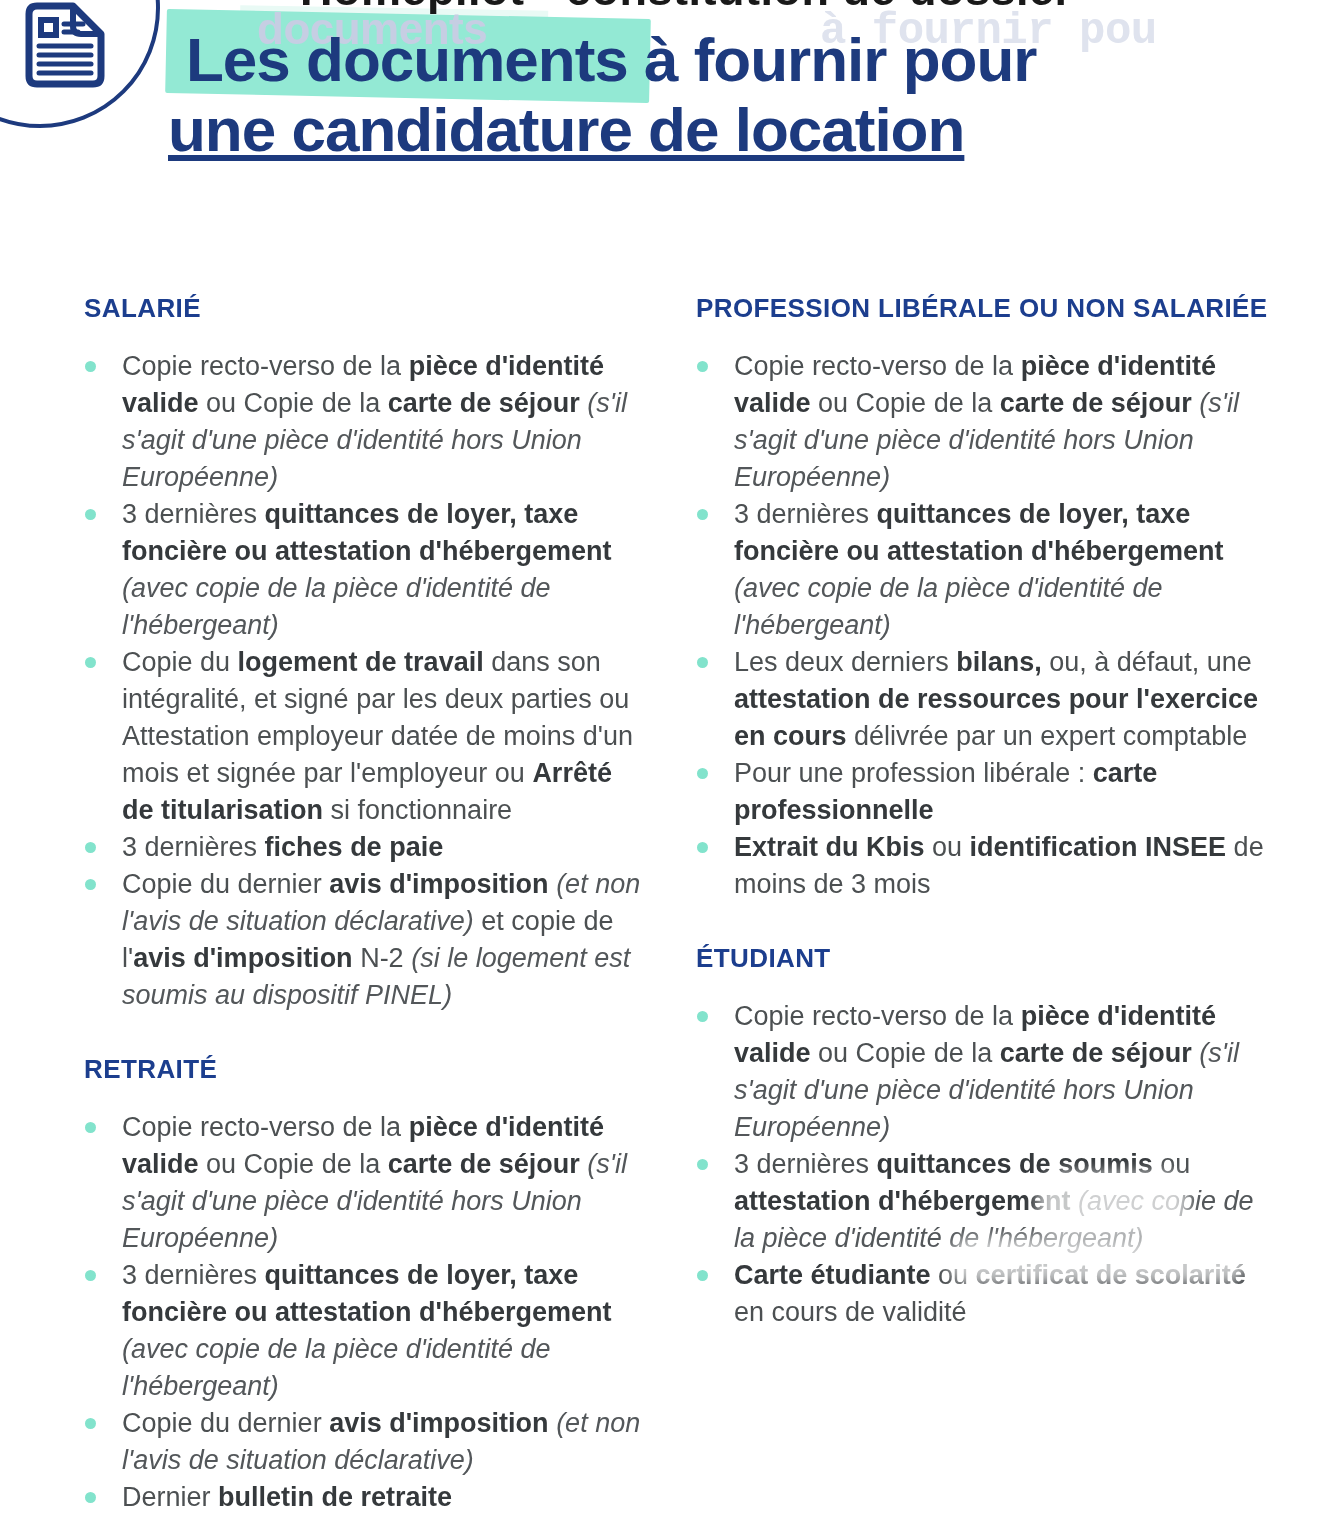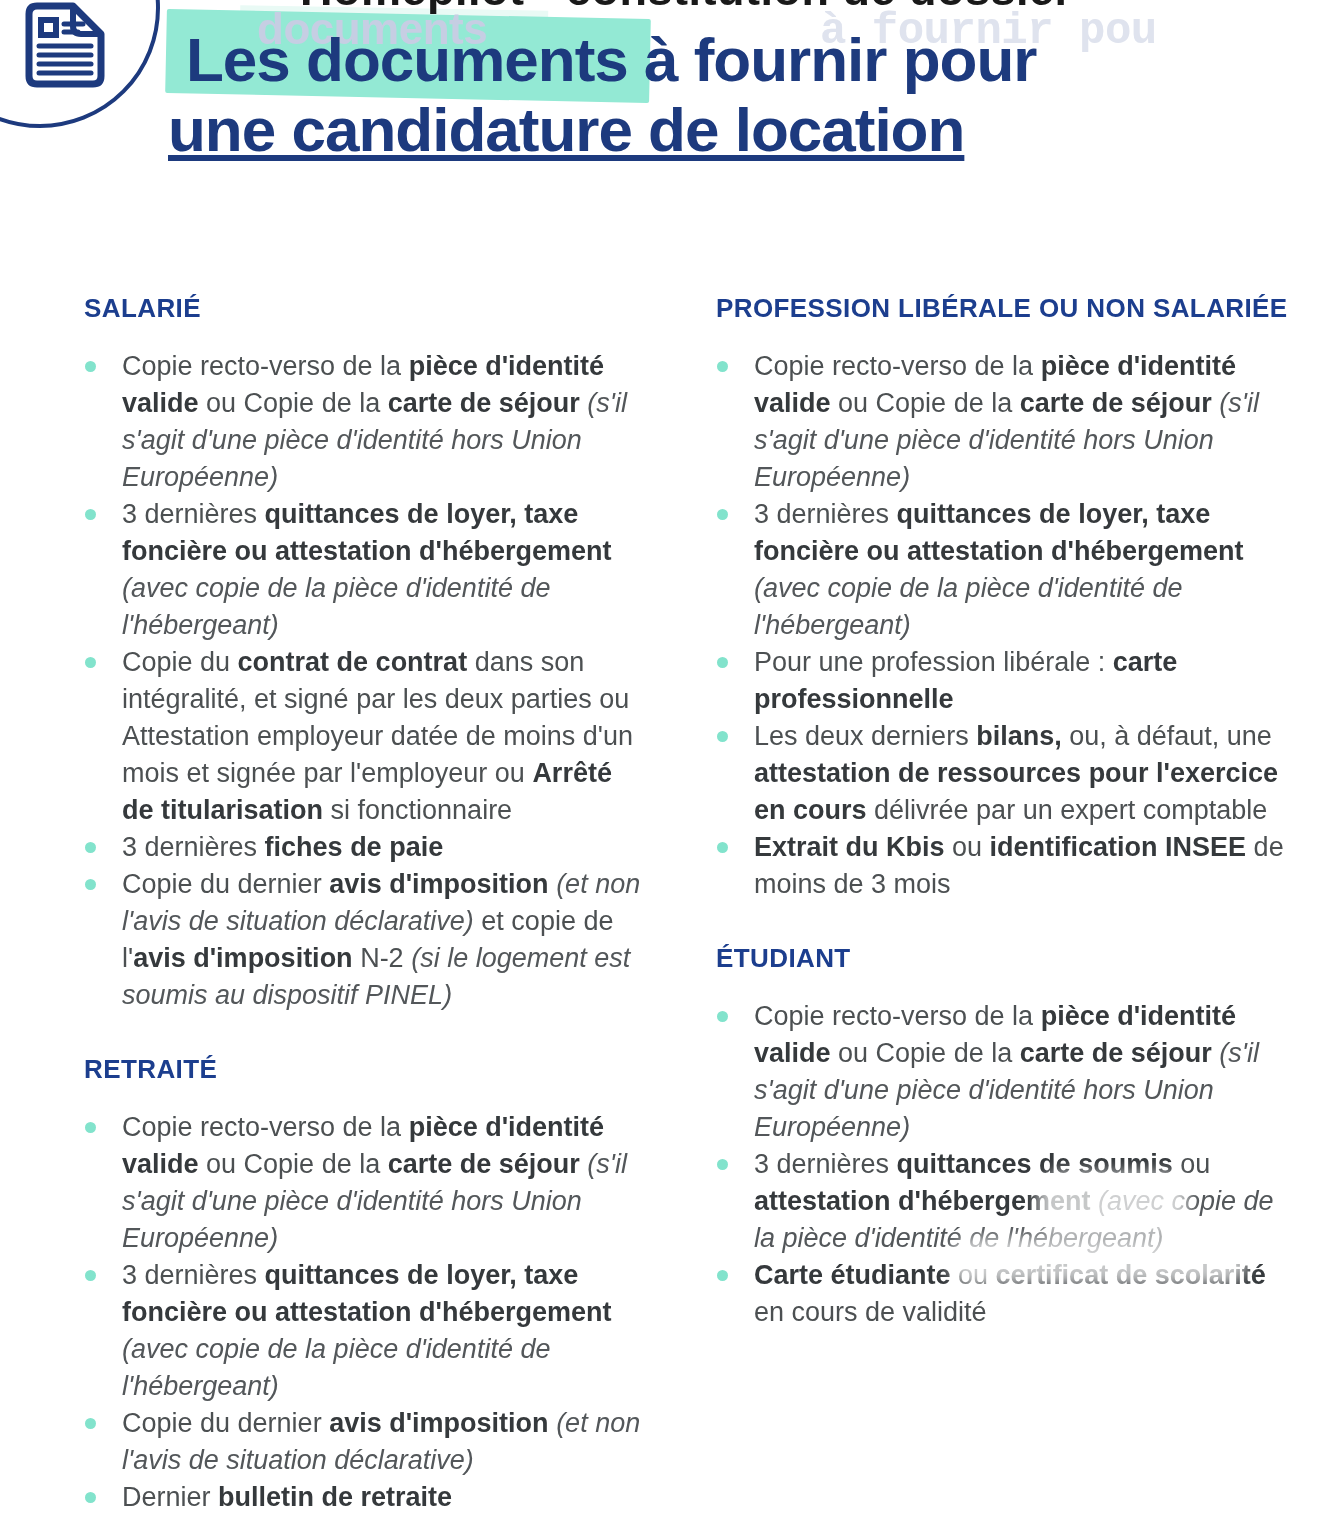--- a/index.html
+++ b/index.html
@@ -33,21 +33,21 @@
     position:absolute;left:166px;top:14px;width:484px;height:84px;
     background:#93e9d4;transform:rotate(1.2deg);z-index:1;border-radius:2px;
   }
   .title-line{
     position:absolute;z-index:3;font-weight:800;color:#1d3a7e;
     font-size:62px;line-height:72px;letter-spacing:-1px;white-space:nowrap;
   }
   .title-l1{left:186px;top:24px;}
   .title-l2{left:168px;top:94px;text-decoration:underline;}
   
-  .columns{position:absolute;left:84px;top:293px;display:flex;gap:68px;z-index:2;}
+  .columns{position:absolute;left:84px;top:293px;display:flex;gap:48px;z-index:2;}
   .col-left{width:558px;}
   .col-right{width:572px;margin-left:6px;}
   .section + .section{margin-top:40px;}
   .section-title{
     font-size:26px;font-weight:700;color:#1c3e8e;letter-spacing:.4px;
     margin:0 0 24px 0;white-space:nowrap;
   }
   ul.items{list-style:none;margin:0;padding:0;font-size:27px;line-height:37px;color:#4c5052;}
   ul.items li{position:relative;padding-left:38px;}
   .bullet{
@@ -95,21 +95,21 @@
   </div>
   <div class="title-line title-l2">une candidature de location</div>
 
   <div class="columns">
     <div class="col-left">
   <section class="section">
     <h2 class="section-title">SALARIÉ</h2>
     <ul class="items">
             <li><span class="bullet"></span><span>Copie recto-verso de la </span><span class="b">pièce d'identité valide</span><span> ou Copie de la </span><span class="b">carte de séjour</span><span> </span><span class="i">(s'il s'agit d'une pièce d'identité hors Union Européenne)</span></li>
             <li><span class="bullet"></span><span>3 dernières </span><span class="b">quittances de loyer, taxe foncière ou attestation d'hébergement</span><span> </span><span class="i">(avec copie de la pièce d'identité de l'hébergeant)</span></li>
-            <li><span class="bullet"></span><span>Copie du </span><span class="b">contrat de contrat</span><span> dans son intégralité, et signé par les deux parties ou Attestation employeur datée de moins d'un mois et signée par l'employeur ou </span><span class="b">Arrêté de titularisation</span><span> si fonctionnaire</span></li>
+            <li><span class="bullet"></span><span>Copie du </span><span class="b">logement de travail</span><span> dans son intégralité, et signé par les deux parties ou Attestation employeur datée de moins d'un mois et signée par l'employeur ou </span><span class="b">Arrêté de titularisation</span><span> si fonctionnaire</span></li>
             <li><span class="bullet"></span><span>3 dernières </span><span class="b">fiches de paie</span></li>
             <li><span class="bullet"></span><span>Copie du dernier </span><span class="b">avis d'imposition</span><span> </span><span class="i">(et non l'avis de situation déclarative)</span><span> et copie de l'</span><span class="b">avis d'imposition</span><span> N-2 </span><span class="i">(si le logement est soumis au dispositif PINEL)</span></li>
           </ul>
   </section>
 
   <section class="section">
     <h2 class="section-title">RETRAITÉ</h2>
     <ul class="items">
             <li><span class="bullet"></span><span>Copie recto-verso de la </span><span class="b">pièce d'identité valide</span><span> ou Copie de la </span><span class="b">carte de séjour</span><span> </span><span class="i">(s'il s'agit d'une pièce d'identité hors Union Européenne)</span></li>
             <li><span class="bullet"></span><span>3 dernières </span><span class="b">quittances de loyer, taxe foncière ou attestation d'hébergement</span><span> </span><span class="i">(avec copie de la pièce d'identité de l'hébergeant)</span></li>
@@ -117,22 +117,22 @@
             <li><span class="bullet"></span><span>Dernier </span><span class="b">bulletin de retraite</span></li>
           </ul>
   </section>
 </div>
     <div class="col-right">
   <section class="section">
     <h2 class="section-title">PROFESSION LIBÉRALE OU NON SALARIÉE</h2>
     <ul class="items">
             <li><span class="bullet"></span><span>Copie recto-verso de la </span><span class="b">pièce d'identité valide</span><span> ou Copie de la </span><span class="b">carte de séjour</span><span> </span><span class="i">(s'il s'agit d'une pièce d'identité hors Union Européenne)</span></li>
             <li><span class="bullet"></span><span>3 dernières </span><span class="b">quittances de loyer, taxe foncière ou attestation d'hébergement</span><span> </span><span class="i">(avec copie de la pièce d'identité de l'hébergeant)</span></li>
+            <li><span class="bullet"></span><span>Les deux derniers </span><span class="b">bilans,</span><span> ou, à défaut, une </span><span class="b">attestation de ressources pour l'exercice en cours</span><span> délivrée par un expert comptable</span></li>
             <li><span class="bullet"></span><span>Pour une profession libérale : </span><span class="b">carte professionnelle</span></li>
-            <li><span class="bullet"></span><span>Les deux derniers </span><span class="b">bilans,</span><span> ou, à défaut, une </span><span class="b">attestation de ressources pour l'exercice en cours</span><span> délivrée par un expert comptable</span></li>
             <li><span class="bullet"></span><span class="b">Extrait du Kbis</span><span> ou </span><span class="b">identification INSEE</span><span> de moins de 3 mois</span></li>
           </ul>
   </section>
 
   <section class="section">
     <h2 class="section-title">ÉTUDIANT</h2>
     <ul class="items">
             <li><span class="bullet"></span><span>Copie recto-verso de la </span><span class="b">pièce d'identité valide</span><span> ou Copie de la </span><span class="b">carte de séjour</span><span> </span><span class="i">(s'il s'agit d'une pièce d'identité hors Union Européenne)</span></li>
             <li><span class="bullet"></span><span>3 dernières </span><span class="b">quittances de soumis</span><span> ou </span><span class="b">attestation d'hébergement</span><span> </span><span class="i">(avec copie de la pièce d'identité de l'hébergeant)</span></li>
             <li><span class="bullet"></span><span class="b">Carte étudiante</span><span> ou </span><span class="b">certificat de scolarité</span><span> en cours de validité</span></li>

